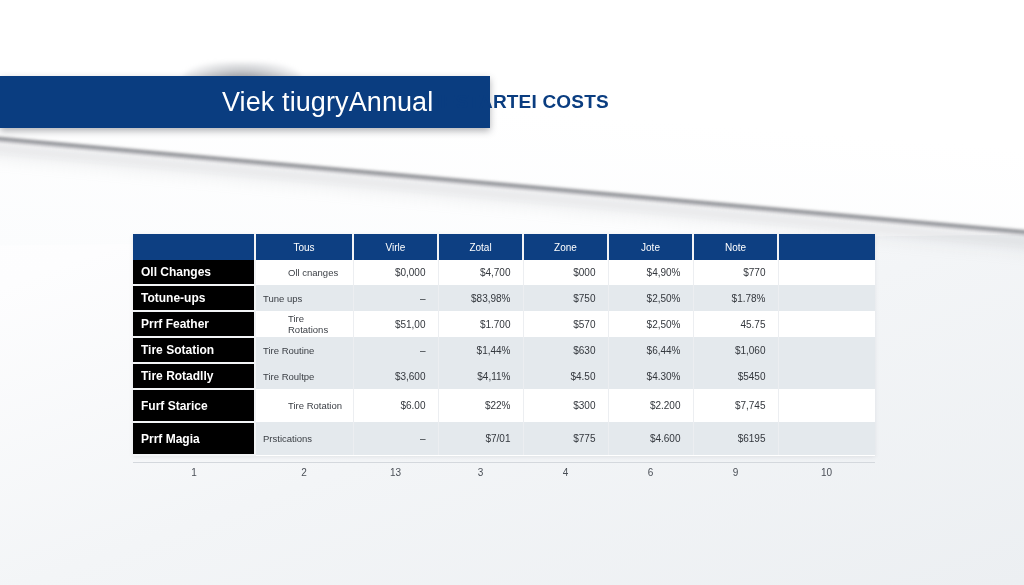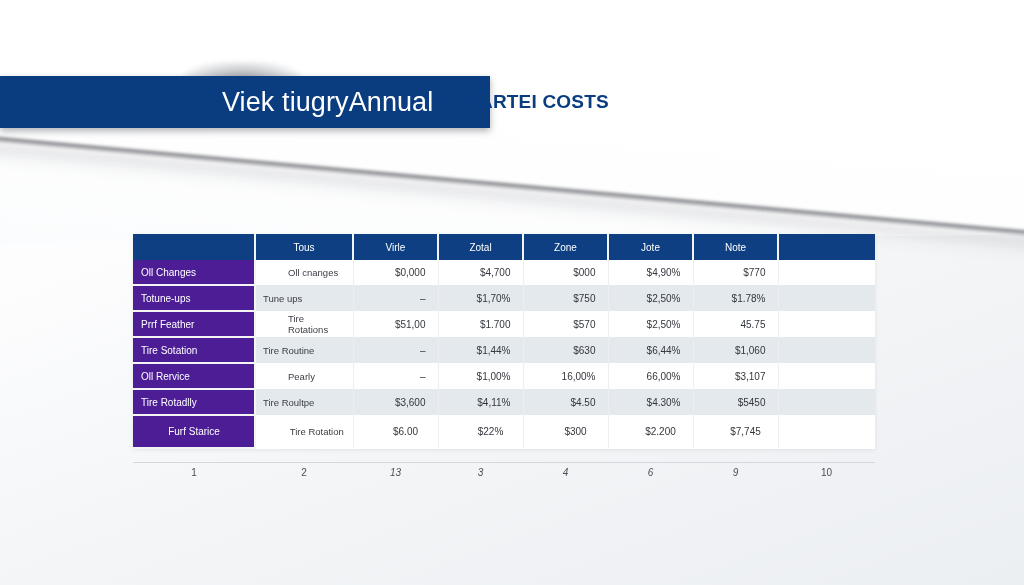--- a/index.html
+++ b/index.html
@@ -151,27 +151,27 @@
   }
   thead th:last-child { border-right: none; }
 
   tbody td {
     height: 24px;
     padding: 0 7px;
     border-right: 1px solid #eceef1;
     color: #33373d;
     vertical-align: middle;
   }
-  tbody tr.tall td { height: 31px; text-align: center; }
+  tbody tr.tall td { height: 31px; }
 
   td.cell-label {
-    background: #4c1d95;
+    background: #000000;
     color: #ffffff;
-    font-weight: normal;
-    font-size: 10px;
+    font-weight: bold;
+    font-size: 12px;
     text-align: left;
     padding-left: 8px;
     border-right: 2px solid #f2f4f6;
     border-bottom: 2px solid #f2f4f6;
   }
   td.cell-desc {
     text-align: left;
     font-size: 9.5px;
     color: #3a3e44;
   }
@@ -200,21 +200,21 @@
     border-top: 1px solid #d4d8dd;
   }
   .footer-strip .fnum {
     font-size: 10px;
     color: #4a4f57;
     text-align: center;
     line-height: 20px;
   }
   .fw-label { width: 122px; }
   .fw-desc  { width: 98px; }
-  .fw-num   { width: 85px; font-style: italic; }
+  .fw-num   { width: 85px; }
   .fw-last  { width: 97px; }
 </style>
 </head>
 <body>
 
 <div class="slide">
 
   <div class="sheet-top"></div>
   <div class="blob"></div>
   <div class="diagonal-edge"></div>
@@ -259,21 +259,21 @@
             <td class="cell-num">$4,700</td>
             <td class="cell-num">$000</td>
             <td class="cell-num">$4,90%</td>
             <td class="cell-num">$770</td>
             <td class="cell-num cell-blank"></td>
           </tr>
           <tr class="even">
             <td class="cell-label">Totune-ups</td>
             <td class="cell-desc">Tune ups</td>
             <td class="cell-num">–</td>
-            <td class="cell-num">$1,70%</td>
+            <td class="cell-num">$83,98%</td>
             <td class="cell-num">$750</td>
             <td class="cell-num">$2,50%</td>
             <td class="cell-num">$1.78%</td>
             <td class="cell-num cell-blank"></td>
           </tr>
           <tr class="odd">
             <td class="cell-label">Prrf Feather</td>
             <td class="cell-desc">Tire Rotations</td>
             <td class="cell-num">$51,00</td>
             <td class="cell-num">$1.700</td>
@@ -285,48 +285,48 @@
           <tr class="even">
             <td class="cell-label">Tire Sotation</td>
             <td class="cell-desc">Tire Routine</td>
             <td class="cell-num">–</td>
             <td class="cell-num">$1,44%</td>
             <td class="cell-num">$630</td>
             <td class="cell-num">$6,44%</td>
             <td class="cell-num">$1,060</td>
             <td class="cell-num cell-blank"></td>
           </tr>
-          <tr class="odd">
-            <td class="cell-label">Oll Rervice</td>
-            <td class="cell-desc">Pearly</td>
-            <td class="cell-num">–</td>
-            <td class="cell-num">$1,00%</td>
-            <td class="cell-num">16,00%</td>
-            <td class="cell-num">66,00%</td>
-            <td class="cell-num">$3,107</td>
-            <td class="cell-num cell-blank"></td>
-          </tr>
           <tr class="even">
             <td class="cell-label">Tire Rotadlly</td>
             <td class="cell-desc">Tire Roultpe</td>
             <td class="cell-num">$3,600</td>
             <td class="cell-num">$4,11%</td>
             <td class="cell-num">$4.50</td>
             <td class="cell-num">$4.30%</td>
             <td class="cell-num">$5450</td>
             <td class="cell-num cell-blank"></td>
           </tr>
           <tr class="odd tall">
             <td class="cell-label">Furf Starice</td>
             <td class="cell-desc">Tire Rotation</td>
             <td class="cell-num">$6.00</td>
             <td class="cell-num">$22%</td>
             <td class="cell-num">$300</td>
             <td class="cell-num">$2.200</td>
             <td class="cell-num">$7,745</td>
+            <td class="cell-num cell-blank"></td>
+          </tr>
+          <tr class="even tall">
+            <td class="cell-label">Prrf Magia</td>
+            <td class="cell-desc">Prstications</td>
+            <td class="cell-num">–</td>
+            <td class="cell-num">$7/01</td>
+            <td class="cell-num">$775</td>
+            <td class="cell-num">$4.600</td>
+            <td class="cell-num">$6195</td>
             <td class="cell-num cell-blank"></td>
           </tr>
         </tbody>
     </table>
   </div>
 
   <div class="footer-strip">
       <div class="fnum fw-label">1</div>
       <div class="fnum fw-desc">2</div>
       <div class="fnum fw-num">13</div>

